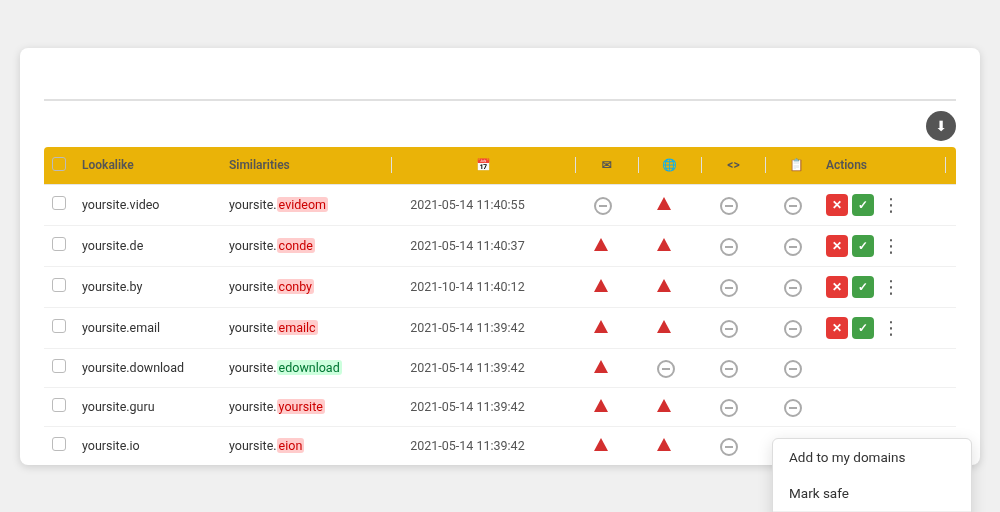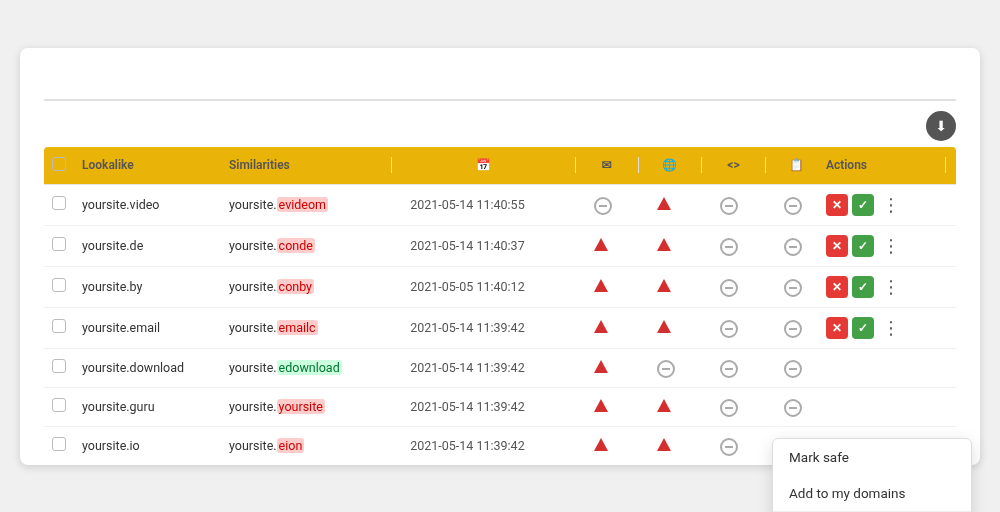--- a/index.html
+++ b/index.html
@@ -312,21 +312,21 @@
 
       </div>
     </td>
     <td></td>
   </tr>
           <tr>
     <td><span class="checkbox"></span></td>
     <td>yoursite.by</td>
     <td>yoursite.<span class="highlight-red">conby</span></td>
     <td></td>
-    <td class="center" style="color:#555;">2021-05-05 11:40:12</td>
+    <td class="center" style="color:#555;">2021-10-14 11:40:12</td>
     <td></td>
     <td class="center">
       <span class="triangle-red"></span>
     </td>
     <td></td>
     <td class="center">
       <span class="triangle-red"></span>
     </td>
     <td></td>
     <td class="center">
@@ -465,17 +465,17 @@
         
       </div>
     </td>
     <td></td>
   </tr>
         </tbody>
     </table>
   </div>
 
   <div class="dropdown-menu" id="dropdown-menu">
-  <div class="dropdown-item">Mark safe</div>
-      <div class="dropdown-item">Add to my domains</div>
+  <div class="dropdown-item">Add to my domains</div>
+      <div class="dropdown-item">Mark safe</div>
       <div class="dropdown-item highlighted">Block &amp; Mark as threat</div>
     </div>
 </div>
 
 </body></html>

